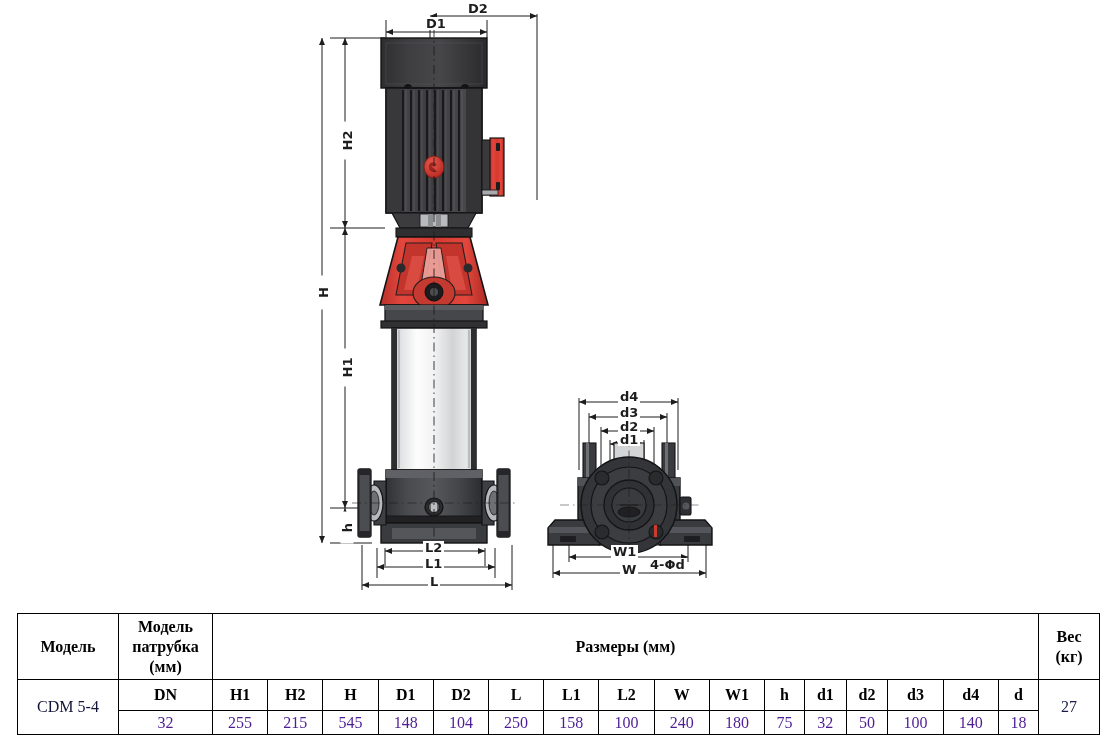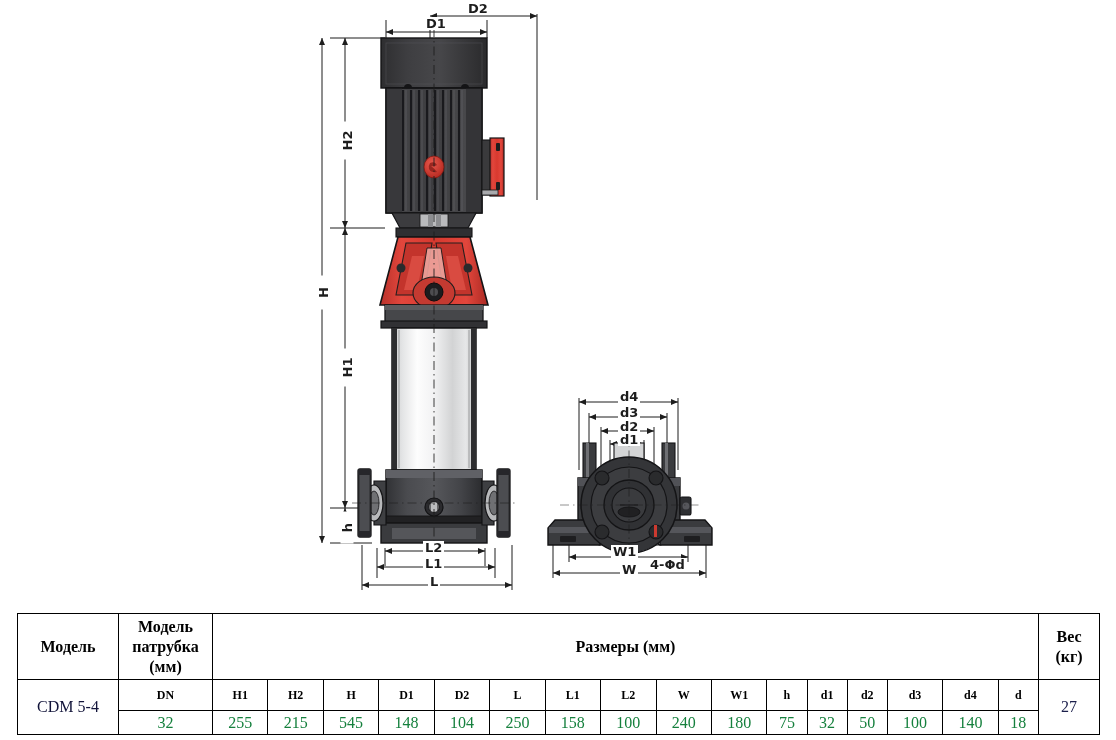--- a/index.html
+++ b/index.html
@@ -53,26 +53,26 @@
   .spec-table td.hdr{
     font-weight:bold;
     font-size:16px;
     color:#000000;
   }
   .spec-table td.model{
     font-size:16px;
   }
   .spec-table td.sub{
     font-weight:bold;
-    font-size:12px;
+    font-size:16px;
     color:#000000;
   }
   .spec-table td.val{
     font-size:16px;
-    color:#15803d;
+    color:#4c1d95;
   }
   .spec-table td.weight{
     font-size:16px;
     color:#1b1f4b;
     margin-left:20px;
   }
   .r-head{height:66px;}
   .r-sub{height:31px;}
   .r-val{height:24px;}
 </style>

